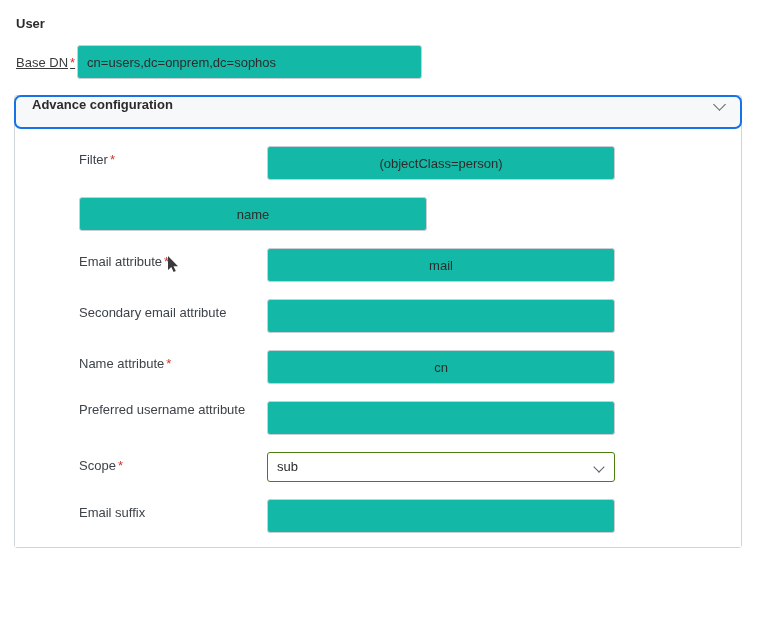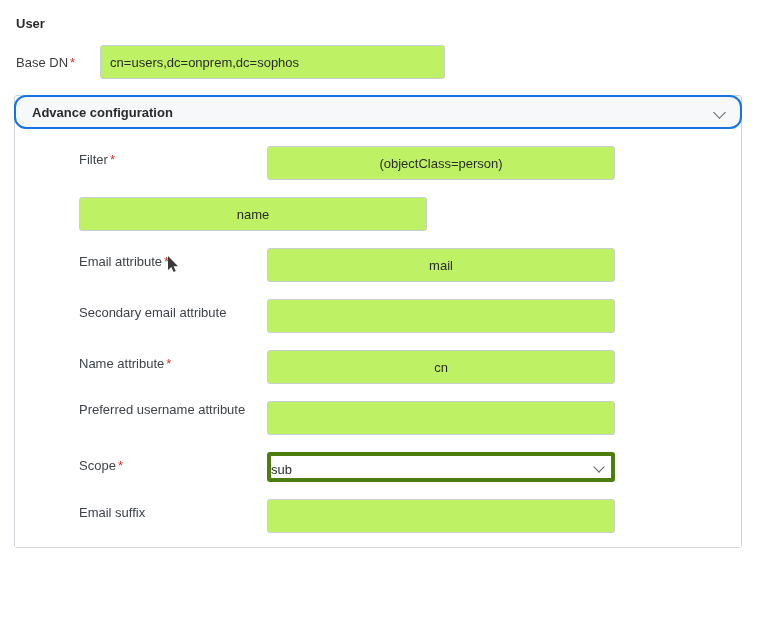--- a/index.html
+++ b/index.html
@@ -29,33 +29,34 @@
     margin: 6px 0 14px 2px;
   }
   .base-dn-row {
     display: flex;
     align-items: center;
     margin: 0 0 16px 2px;
   }
   .base-dn-label {
     font-size: 13px;
     color: #3b3b3b;
-    margin-right: 25px;
+    margin-right: 2px;
     white-space: nowrap;
+    text-decoration: underline;
   }
   .req {
     color: #d0342c;
     margin-left: 2px;
   }
   .text-input {
     box-sizing: border-box;
     height: 28px;
     border: 1px solid #c9ced4;
     border-radius: 3px;
-    background: #bef264;
+    background: #14b8a6;
     font-family: "Liberation Sans", sans-serif;
     font-size: 13px;
     color: #2c2c2c;
     padding: 16px 9px;
     outline: none;
   }
   .base-dn-input {
     width: 345px;
   }
   .accordion {
@@ -63,25 +64,25 @@
     border-radius: 3px;
     background: #ffffff;
     width: 728px;
     box-sizing: border-box;
   }
   .accordion-header {
     position: relative;
     box-sizing: border-box;
     height: 34px;
     display: flex;
-    align-items: center;
+    align-items: flex-start;
     padding: 0 12px 0 16px;
     background: #f7f8fa;
     border: 2px solid #1673e6;
-    border-radius: 12px;
+    border-radius: 7px;
     margin: -1px;
     cursor: pointer;
   }
   .accordion-title {
     font-size: 13px;
     font-weight: bold;
     color: #2b2b2b;
     flex: 1;
   }
   .chevron {
@@ -135,26 +136,26 @@
     text-align: center;
   }
   .select-wrap {
     position: relative;
     width: 348px;
   }
   .select-input {
     box-sizing: border-box;
     width: 348px;
     height: 30px;
-    border: 4px solid #4d7c0f;
+    border: 1px solid #4d7c0f;
     border-radius: 3px;
     background: #ffffff;
     font-size: 13px;
     color: #2c2c2c;
-    padding: 0 28px 0 0;
+    padding: 0 28px 0 9px;
     line-height: 28px;
     cursor: pointer;
   }
   .select-caret {
     position: absolute;
     right: 11px;
     top: 11px;
     width: 9px;
     height: 9px;
     pointer-events: none;

